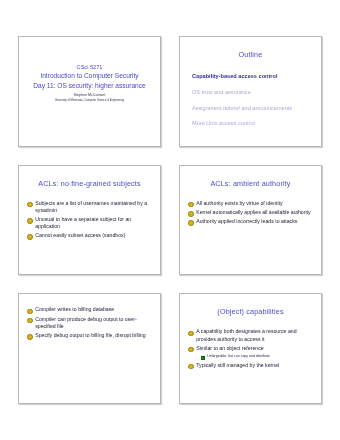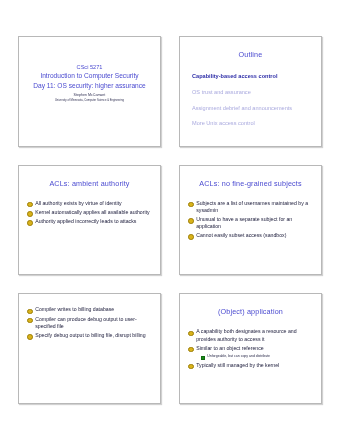--- a/index.html
+++ b/index.html
@@ -158,74 +158,74 @@
       <div class="slide-title">Outline</div>
       <div class="outline-list">
         <div class="outline-item current">Capability-based access control</div>
         <div class="outline-item">OS trust and assurance</div>
         <div class="outline-item">Assignment debrief and announcements</div>
         <div class="outline-item">More Unix access control</div>
       </div>
     </div>
 
     <div class="slide">
+      <div class="slide-title">ACLs: no fine-grained subjects</div>
+      <div class="bullets">
+        <div class="bullet-row">
+          <span class="bullet-marker"></span>
+          <span class="bullet-text">Subjects are a list of usernames maintained by a sysadmin</span>
+        </div>
+        <div class="bullet-row">
+          <span class="bullet-marker"></span>
+          <span class="bullet-text">Unusual to have a separate subject for an application</span>
+        </div>
+        <div class="bullet-row">
+          <span class="bullet-marker"></span>
+          <span class="bullet-text">Cannot easily subset access (sandbox)</span>
+        </div>
+      </div>
+    </div>
+
+    <div class="slide">
       <div class="slide-title">ACLs: ambient authority</div>
       <div class="bullets">
         <div class="bullet-row">
           <span class="bullet-marker"></span>
           <span class="bullet-text">All authority exists by virtue of identity</span>
         </div>
         <div class="bullet-row">
           <span class="bullet-marker"></span>
           <span class="bullet-text">Kernel automatically applies all available authority</span>
         </div>
         <div class="bullet-row">
           <span class="bullet-marker"></span>
           <span class="bullet-text">Authority applied incorrectly leads to attacks</span>
         </div>
       </div>
     </div>
 
     <div class="slide">
-      <div class="slide-title">ACLs: no fine-grained subjects</div>
-      <div class="bullets">
-        <div class="bullet-row">
-          <span class="bullet-marker"></span>
-          <span class="bullet-text">Subjects are a list of usernames maintained by a sysadmin</span>
-        </div>
-        <div class="bullet-row">
-          <span class="bullet-marker"></span>
-          <span class="bullet-text">Unusual to have a separate subject for an application</span>
-        </div>
-        <div class="bullet-row">
-          <span class="bullet-marker"></span>
-          <span class="bullet-text">Cannot easily subset access (sandbox)</span>
-        </div>
-      </div>
-    </div>
-
-    <div class="slide">
       <div class="bullets">
         <div class="bullet-row">
           <span class="bullet-marker"></span>
           <span class="bullet-text">Compiler writes to billing database</span>
         </div>
         <div class="bullet-row">
           <span class="bullet-marker"></span>
           <span class="bullet-text">Compiler can produce debug output to user-specified file</span>
         </div>
         <div class="bullet-row">
           <span class="bullet-marker"></span>
           <span class="bullet-text">Specify debug output to billing file, disrupt billing</span>
         </div>
       </div>
     </div>
 
     <div class="slide">
-      <div class="slide-title">(Object) application</div>
+      <div class="slide-title">(Object) capabilities</div>
       <div class="bullets">
         <div class="bullet-row">
           <span class="bullet-marker"></span>
           <span class="bullet-text">A capability both designates a resource and provides authority to access it</span>
         </div>
         <div class="bullet-row">
           <span class="bullet-marker"></span>
           <span class="bullet-text">Similar to an object reference</span>
         </div>
         <div class="bullet-row sub">

